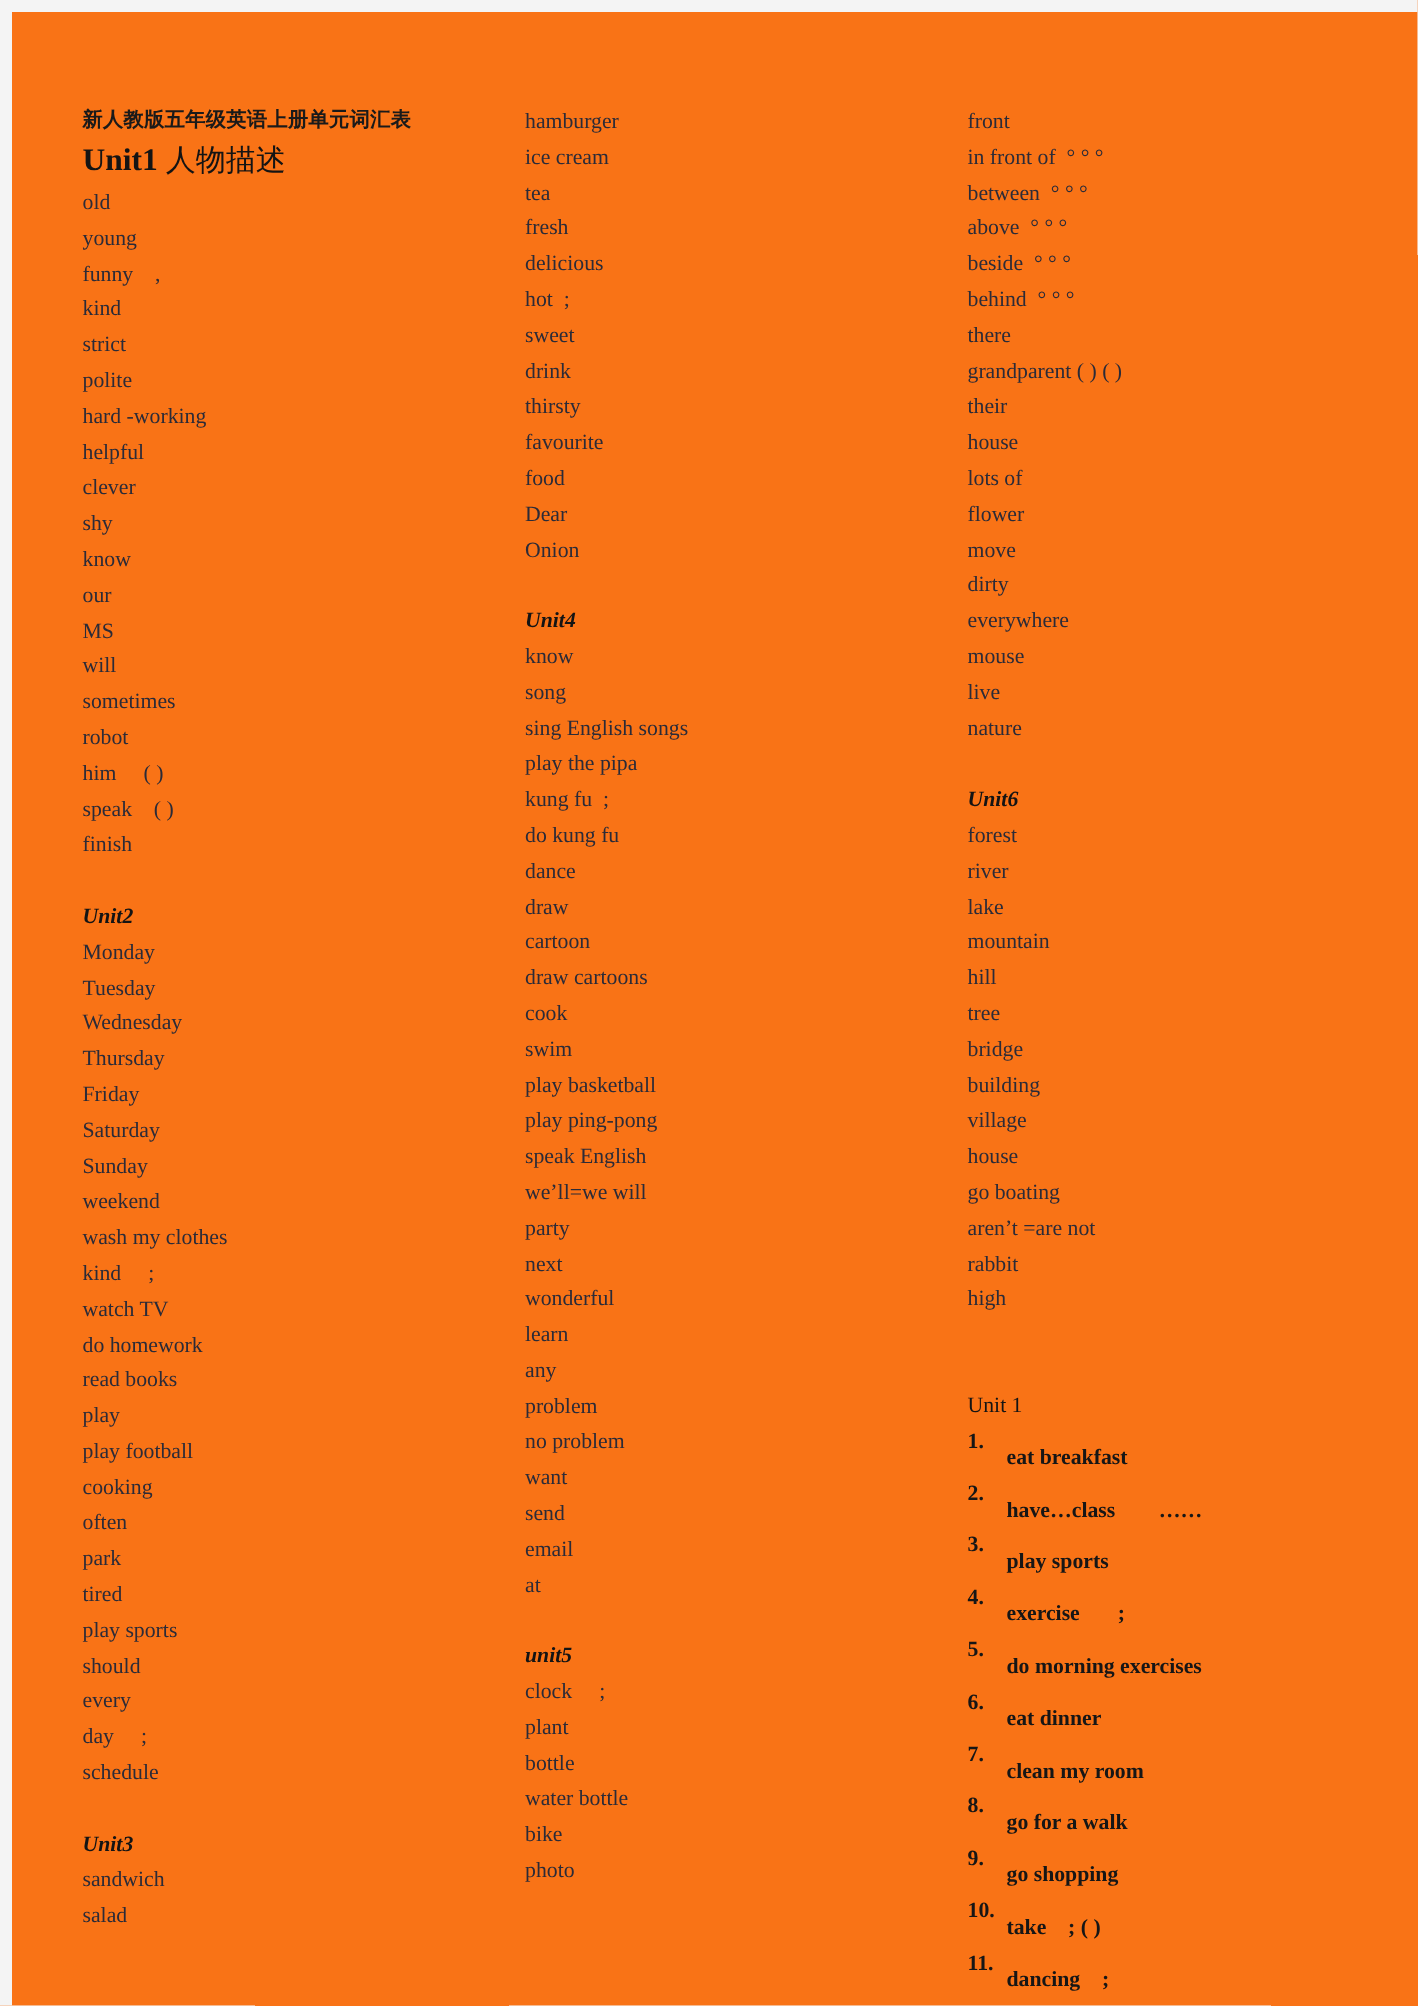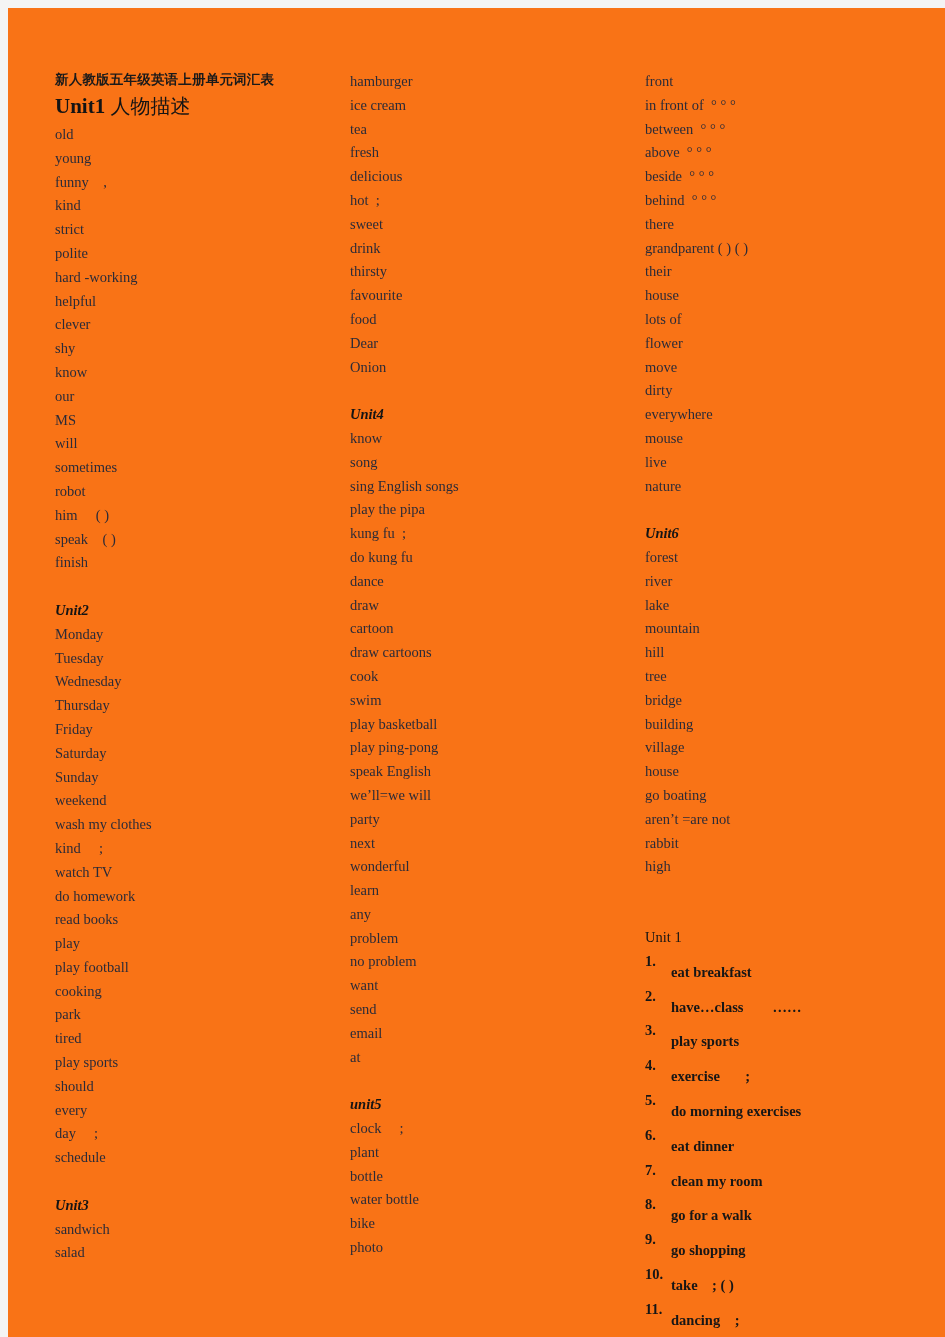--- a/index.html
+++ b/index.html
@@ -161,20 +161,21 @@
             <div class="word">Sunday</div>
             <div class="word">weekend</div>
             <div class="word">wash my clothes</div>
             <div class="word">kind     ;</div>
             <div class="word">watch TV</div>
             <div class="word">do homework</div>
             <div class="word">read books</div>
             <div class="word">play</div>
             <div class="word">play football</div>
             <div class="word">cooking</div>
+            <div class="word">often</div>
             <div class="word">park</div>
             <div class="word">tired</div>
             <div class="word">play sports</div>
             <div class="word">should</div>
             <div class="word">every</div>
             <div class="word">day     ;</div>
             <div class="word">schedule</div>
             <div class="gap"></div>
             <div class="unit-head">Unit3</div>
             <div class="word">sandwich</div>

